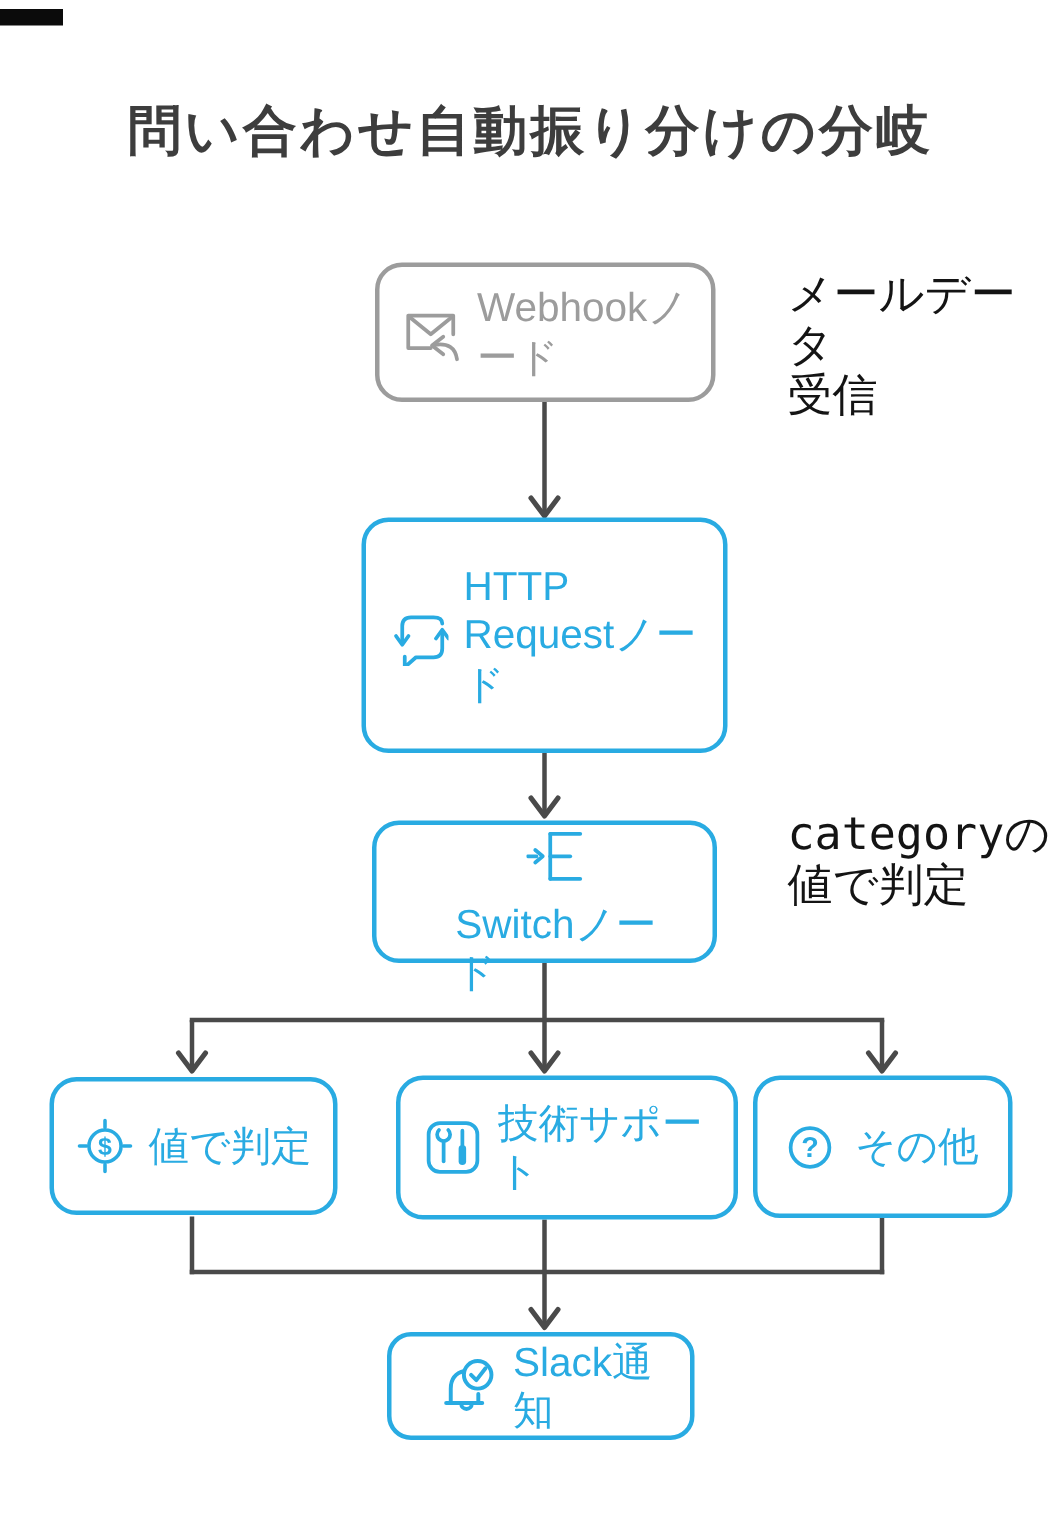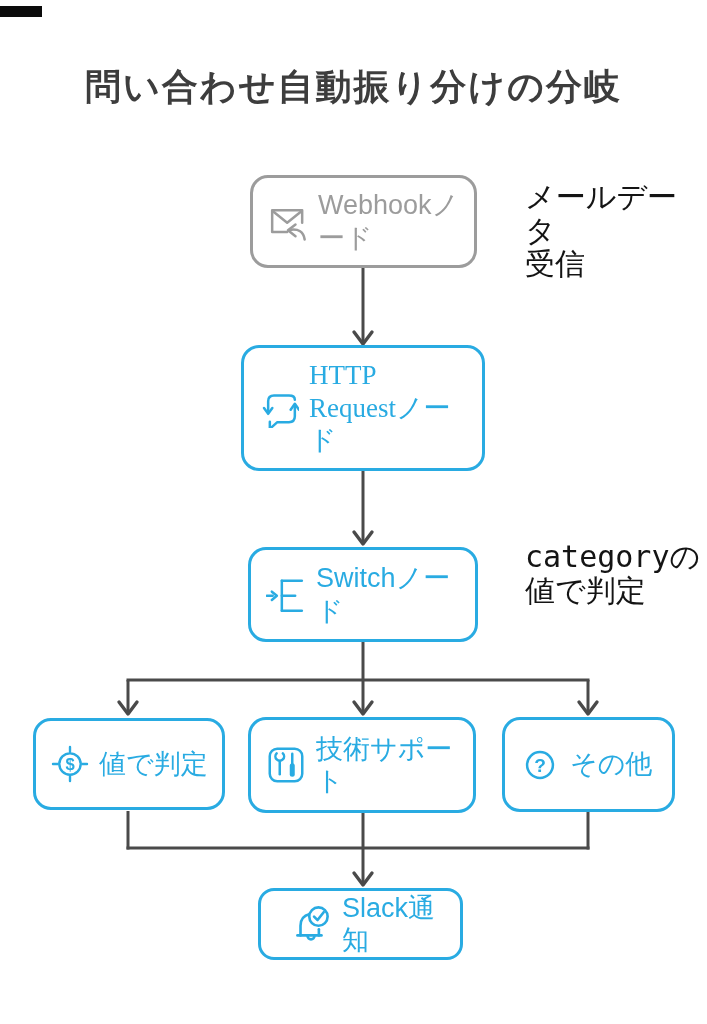--- a/index.html
+++ b/index.html
@@ -12,24 +12,24 @@
   #connectors path{stroke:#4a4a4a;stroke-width:3;fill:none;}
   #connectors path.head{stroke-width:3.4;stroke-linecap:round;stroke-linejoin:round;}
   .node{position:absolute;z-index:1;display:flex;align-items:center;gap:10px;
         background:#ffffff;border:3px solid;border-radius:18px;box-sizing:border-box;
         padding-left:15px;}
   .nlabel{white-space:pre-line;font-size:27px;line-height:1.2;}
   .node.blue{border-color:#29abe2;} .node.blue .nlabel{color:#29abe2;} .node.blue .nicon{color:#29abe2;}
   .node.gray{border-color:#9c9c9c;} .node.gray .nlabel{color:#9c9c9c;} .node.gray .nicon{color:#9c9c9c;}
   .nicon{flex:0 0 auto;}
   #node-webhook{left:250px;top:175px;width:227px;height:93px;}
-  #node-http{left:241px;top:345px;width:244px;height:126px;font-family:Liberation Serif, serif;}
-  #node-switch{left:248px;top:547px;width:230px;height:95px;}
+  #node-http{left:241px;top:345px;width:244px;height:157px;}
+  #node-switch{left:248px;top:547px;width:230px;height:95px;flex-direction:column;}
   #node-billing{left:33px;top:718px;width:192px;height:92px;}
-  #node-tech{left:248px;top:717px;width:228px;height:96px;}
+  #node-tech{left:264px;top:717px;width:228px;height:96px;}
   #node-other{left:502px;top:717px;width:173px;height:95px;}
   #node-slack{left:258px;top:888px;width:205px;height:72px;border-radius:16px;padding-left:29px;}
   .annotation{position:absolute;left:497px;z-index:1;white-space:pre-line;
               font-family:"DejaVu Sans Mono",monospace;font-size:30px;line-height:1.12;color:#141414;margin-left:28px;}
   #ann-webhook{top:180px;}
   #ann-http{top:362px;}
   #ann-switch{top:540px;}
 </style>
 </head>
 <body>

